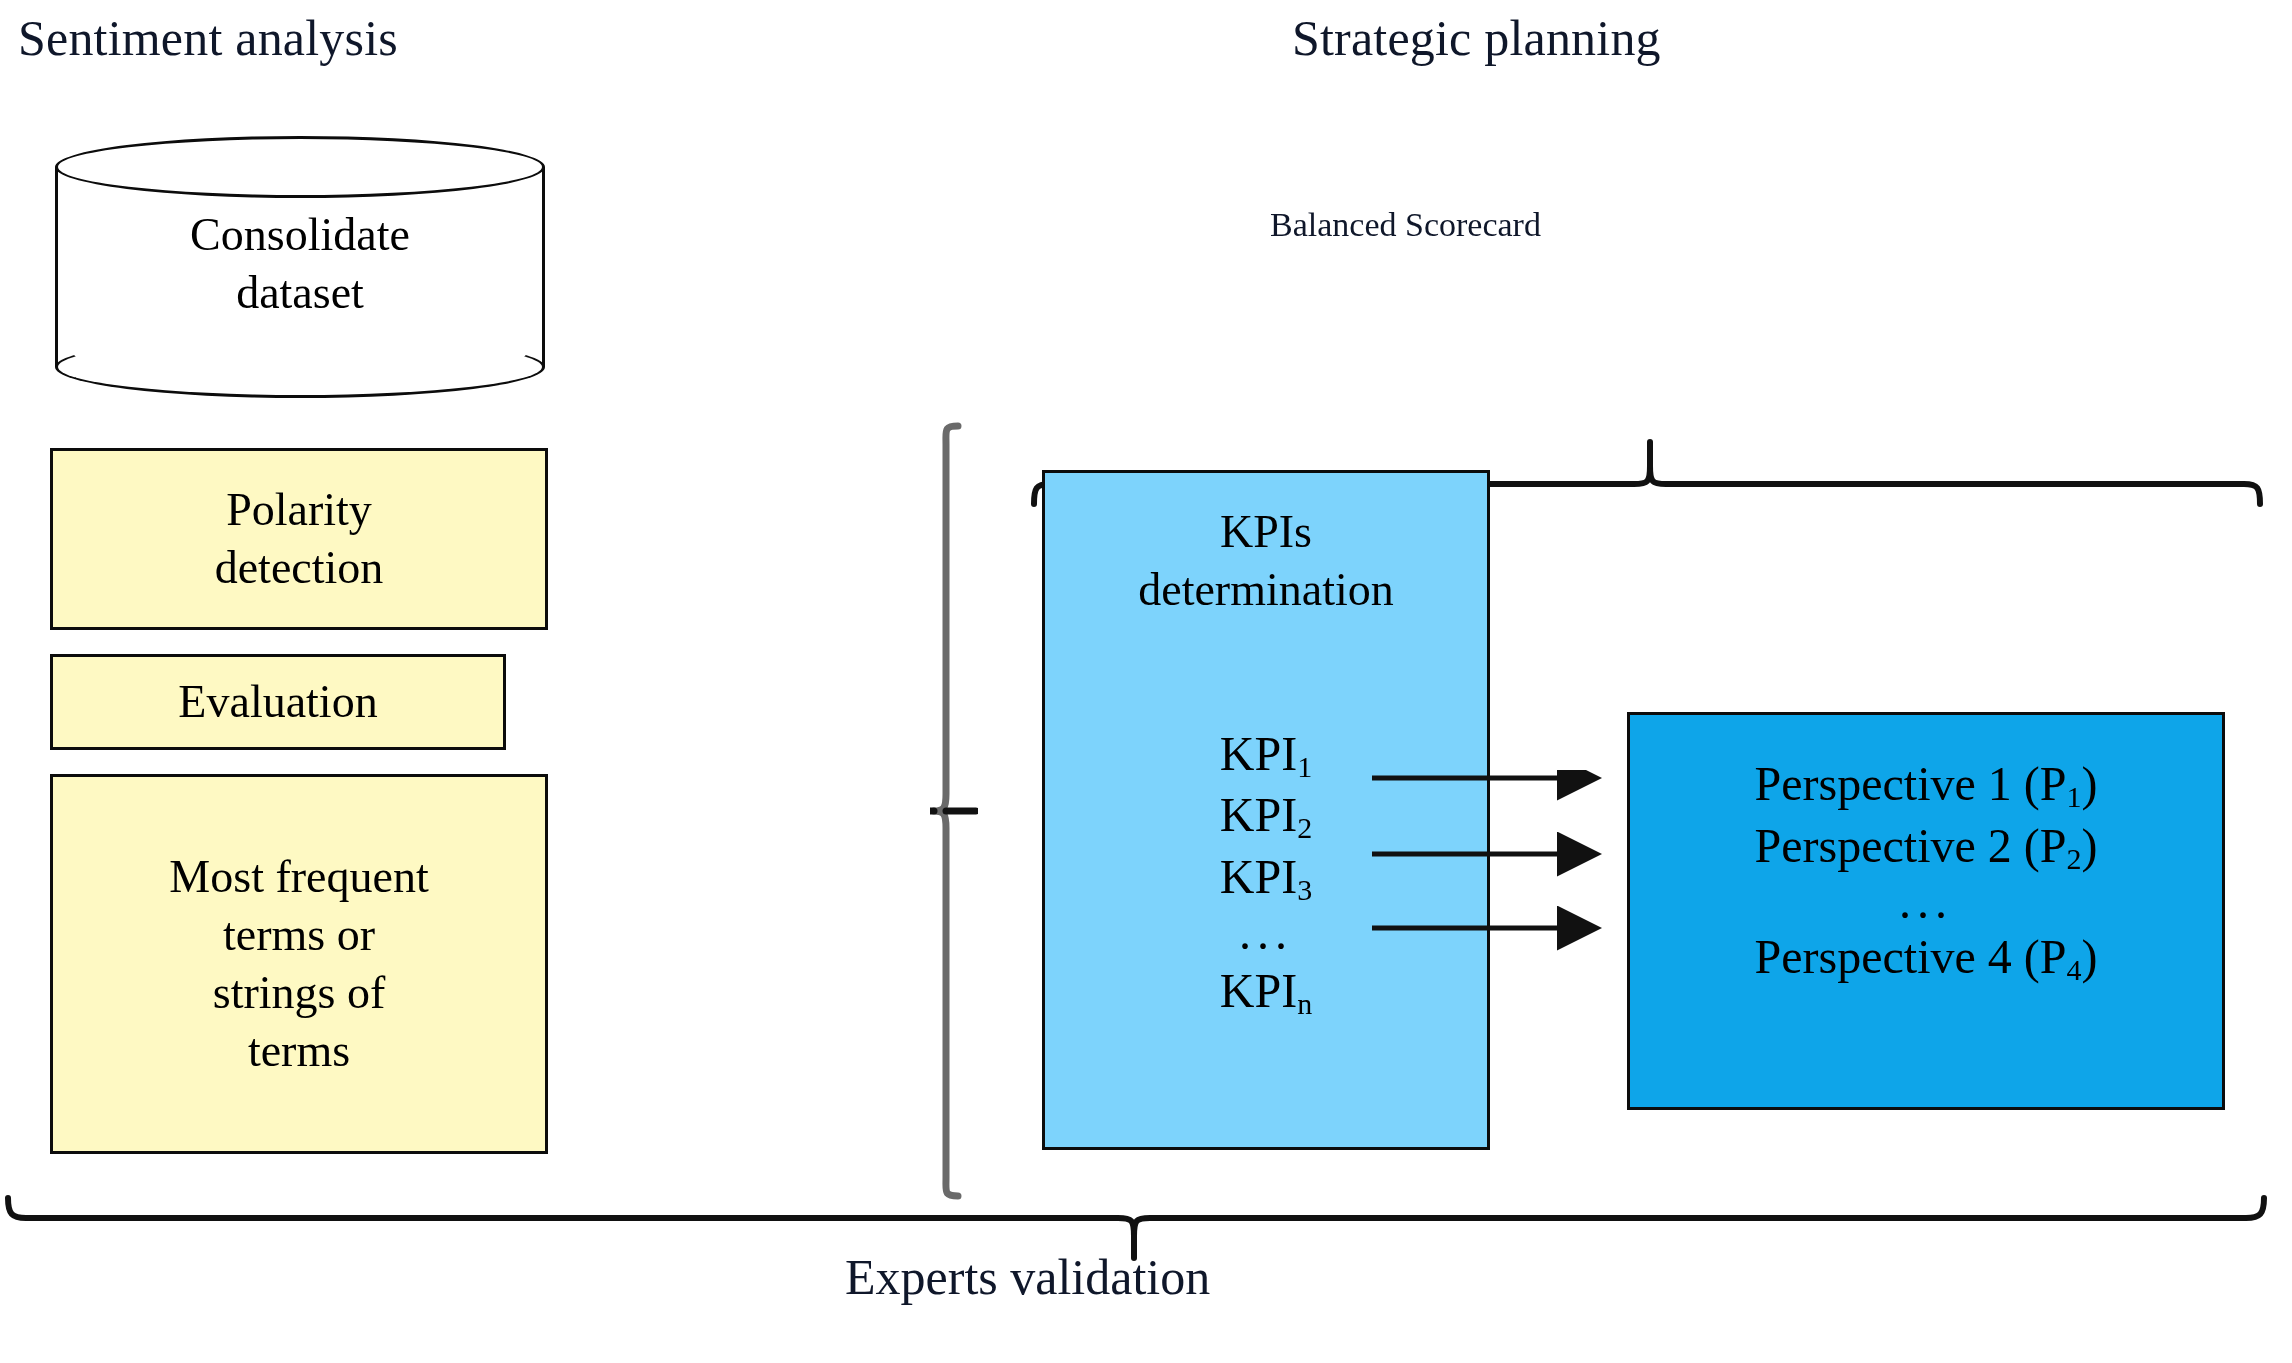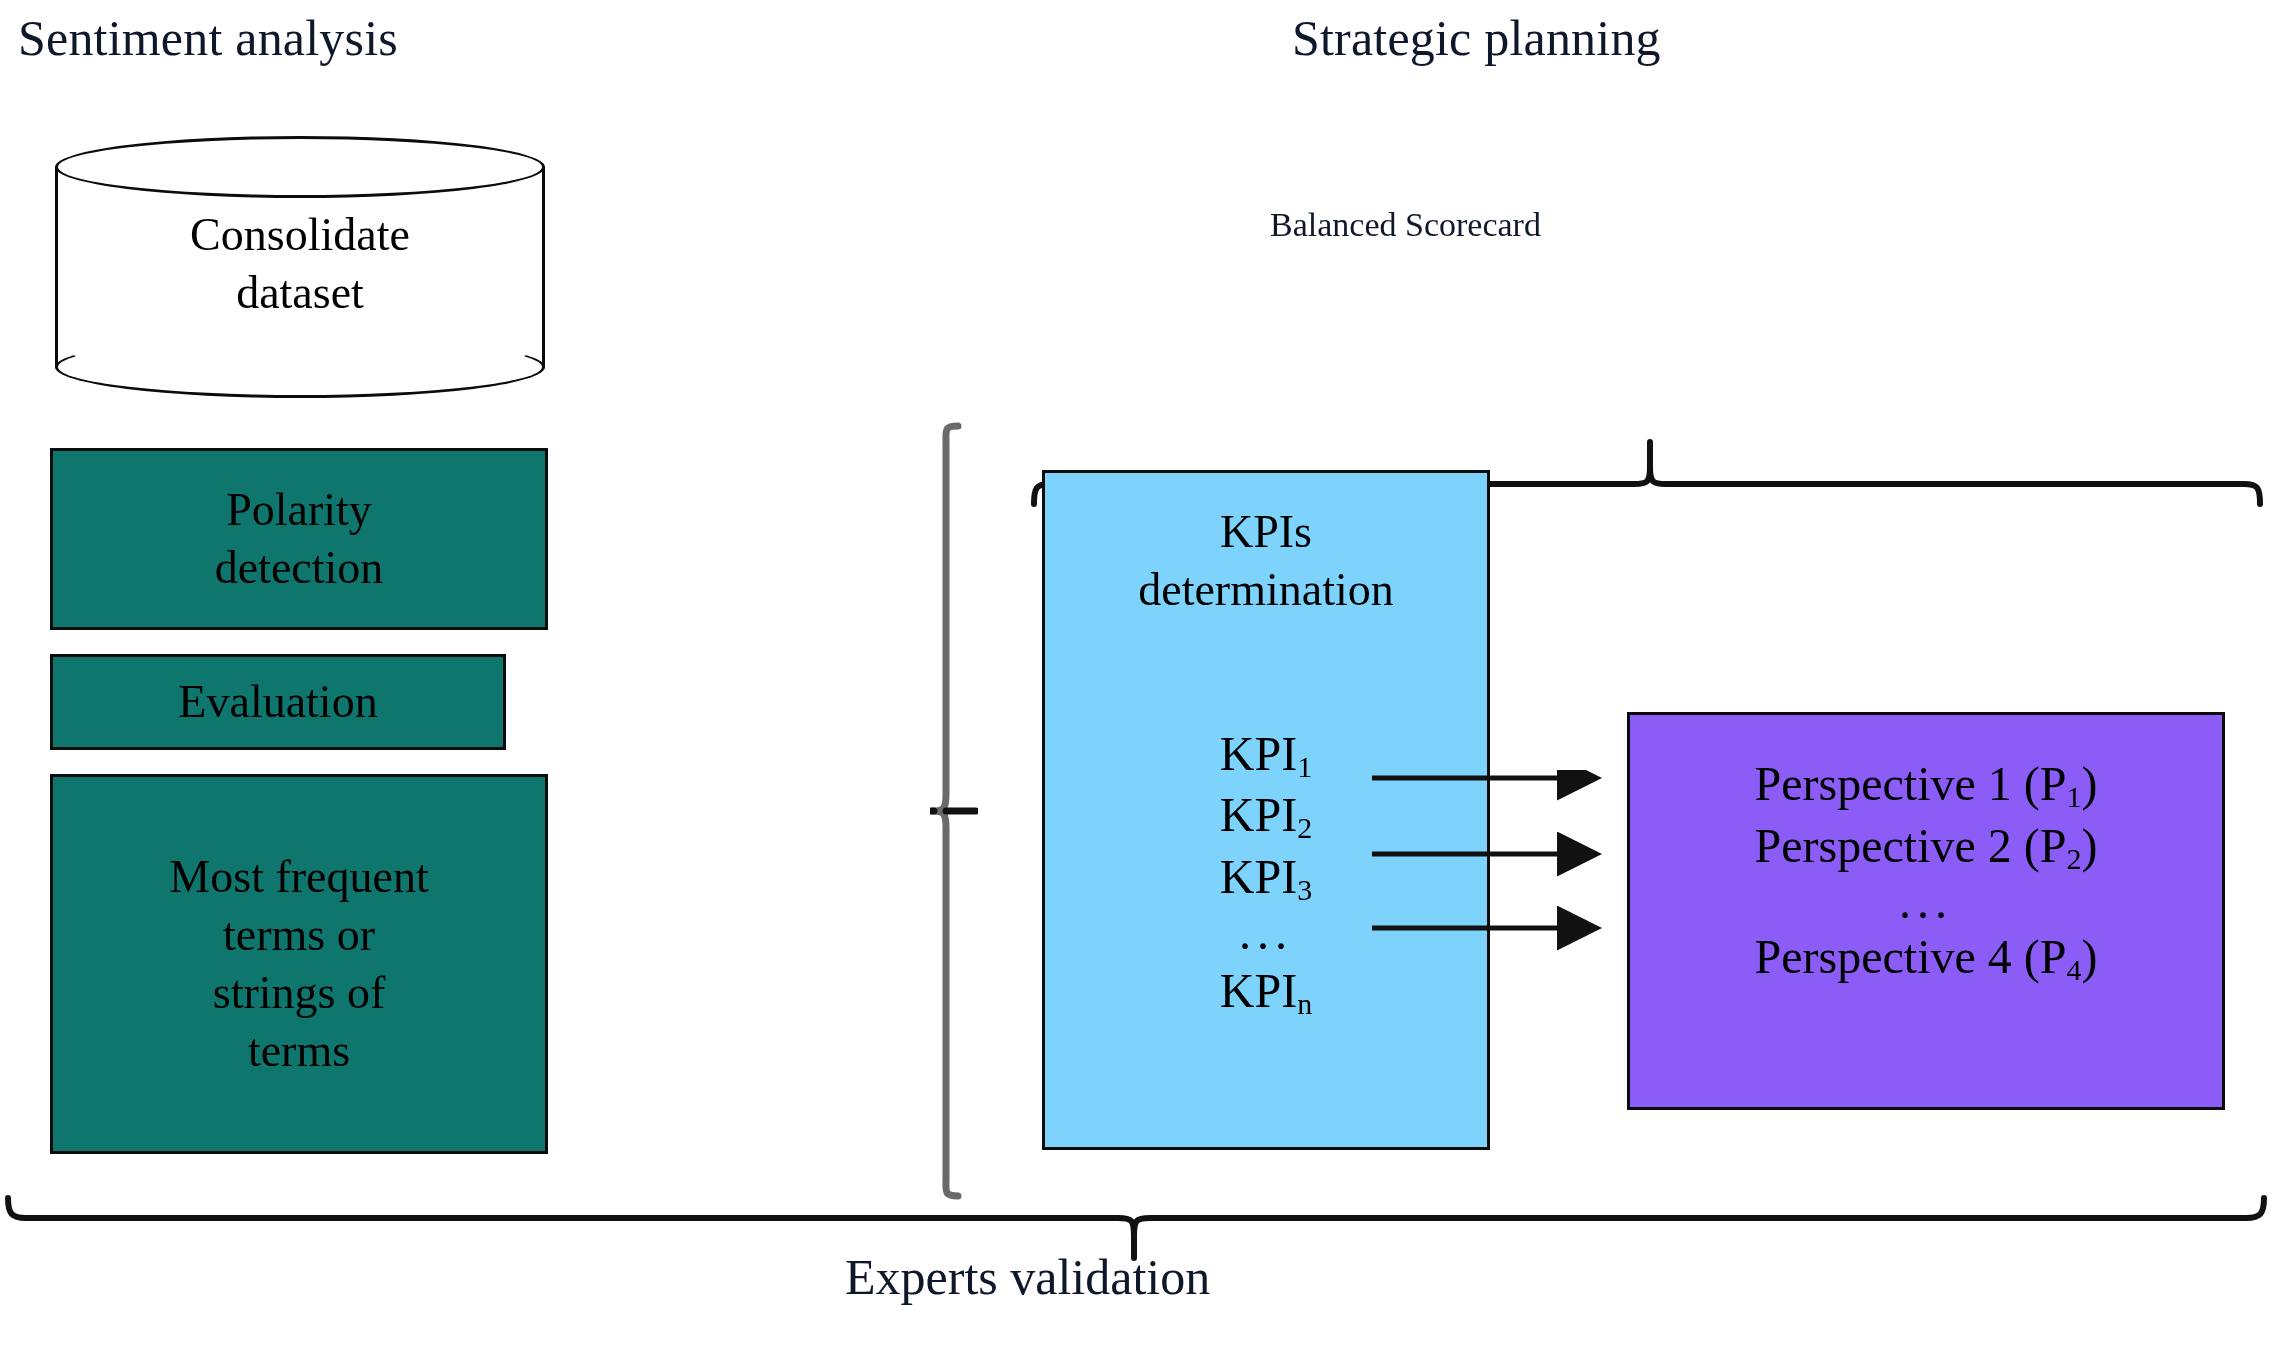--- a/index.html
+++ b/index.html
@@ -41,21 +41,21 @@
   #label-experts {
     left: 845px;
     top: 1247px;
     font-size: 50px;
   }
 
   
   .box {
     position: absolute;
     border: 3px solid #0c0c0c;
-    background: #0f766e;
+    background: #fef9c3;
     box-sizing: border-box;
     display: flex;
     align-items: center;
     justify-content: center;
     text-align: center;
   }
   .box > .box-label {
     font-size: 46px;
     line-height: 1.26;
     white-space: pre-line;
@@ -165,21 +165,21 @@
   #kpis-list .kpi-ellipsis { display: block; letter-spacing: 6px; line-height: 1.1; }
 
   #box-perspectives {
     position: absolute;
     left: 1627px;
     top: 712px;
     width: 598px;
     height: 398px;
     border: 3px solid #0c0c0c;
     box-sizing: border-box;
-    background: #8b5cf6;
+    background: #0ea5e9;
   }
   #persp-list {
     position: absolute;
     left: 0; right: 0;
     top: 38px;
     text-align: center;
     font-size: 48px;
     line-height: 1.30;
   }
   #persp-list .persp-item { display: block; white-space: nowrap; }

